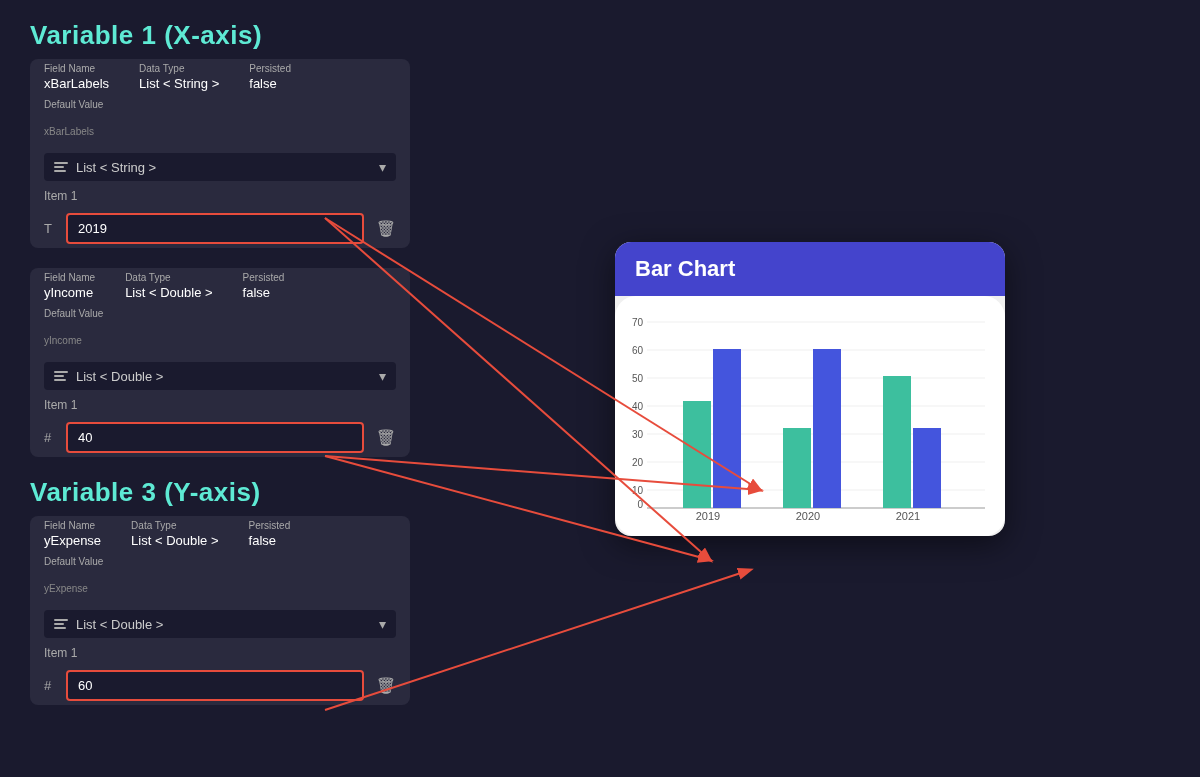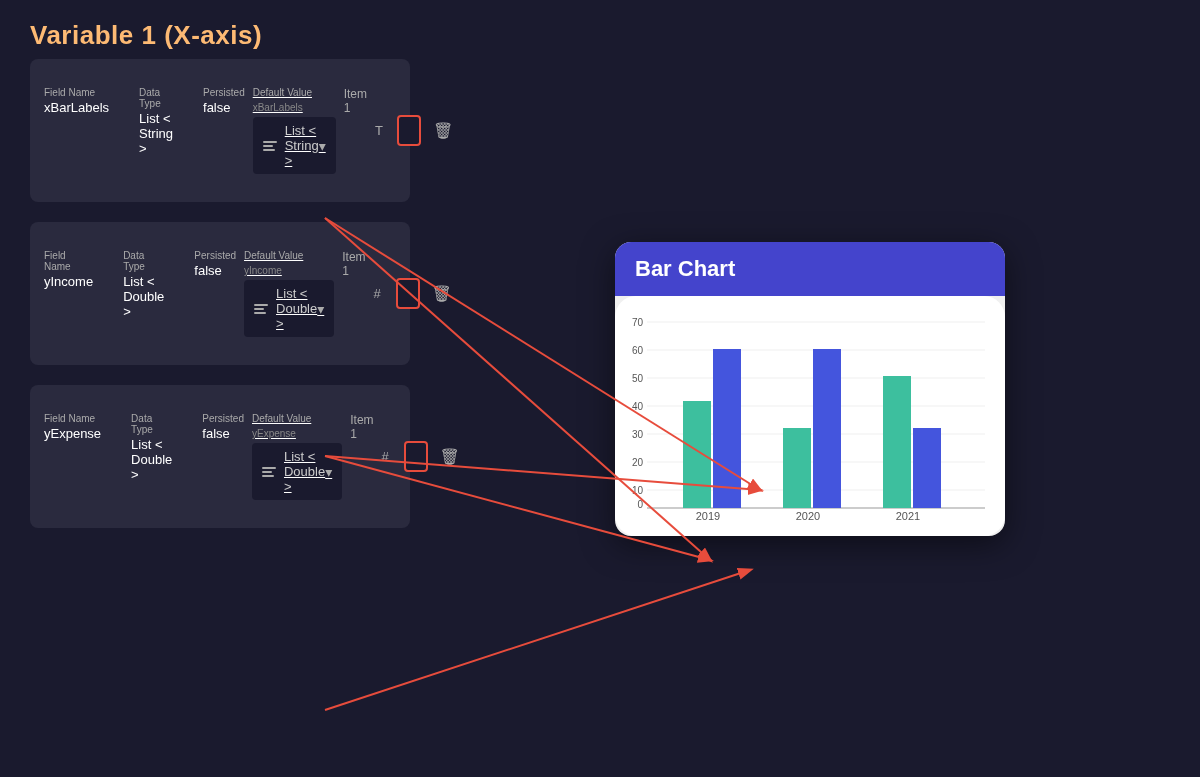--- a/index.html
+++ b/index.html
@@ -31,30 +31,30 @@
 
     .variable-section {
       display: flex;
       flex-direction: column;
       gap: 8px;
     }
 
     .variable-title {
       font-size: 26px;
       font-weight: 900;
-      color: #fdba74;
+      color: #5eead4;
       letter-spacing: 0.5px;
     }
 
     .variable-card {
       background: #2a2a3e;
       border-radius: 8px;
-      padding: 28px 14px;
-      display: flex;
-      flex-direction: row;
+      padding: 4px 14px;
+      display: flex;
+      flex-direction: column;
       gap: 8px;
     }
 
     .field-row {
       display: flex;
       gap: 30px;
     }
 
     .field-group {
       display: flex;
@@ -69,22 +69,21 @@
 
     .field-value {
       font-size: 13px;
       color: #fff;
       font-weight: 500;
     }
 
     .default-value-section {
       display: flex;
       flex-direction: column;
-      gap: 4px;
-      text-decoration: underline;
+      gap: 16px;
     }
 
     .default-label {
       font-size: 10px;
       color: #aaa;
     }
 
     .default-sublabel {
       font-size: 10px;
       color: #888;
@@ -302,20 +301,21 @@
           </div>
           <div class="item-label">Item 1</div>
           <div class="item-row">
             <span class="item-prefix">#</span>
             <div class="item-input-wrap"><input class="item-input" type="number" value="40" style=""></div>
             <span class="trash-icon">🗑</span>
           </div>
         </div>
       </div>
       <div class="variable-section">
+        <div class="variable-title">Variable 3 (Y-axis)</div>
         <div class="variable-card">
           <div class="field-row">
             <div class="field-group">
               <div class="field-label">Field Name</div>
               <div class="field-value">yExpense</div>
             </div>
             <div class="field-group">
               <div class="field-label">Data Type</div>
               <div class="field-value">List &lt; Double &gt;</div>
             </div>

